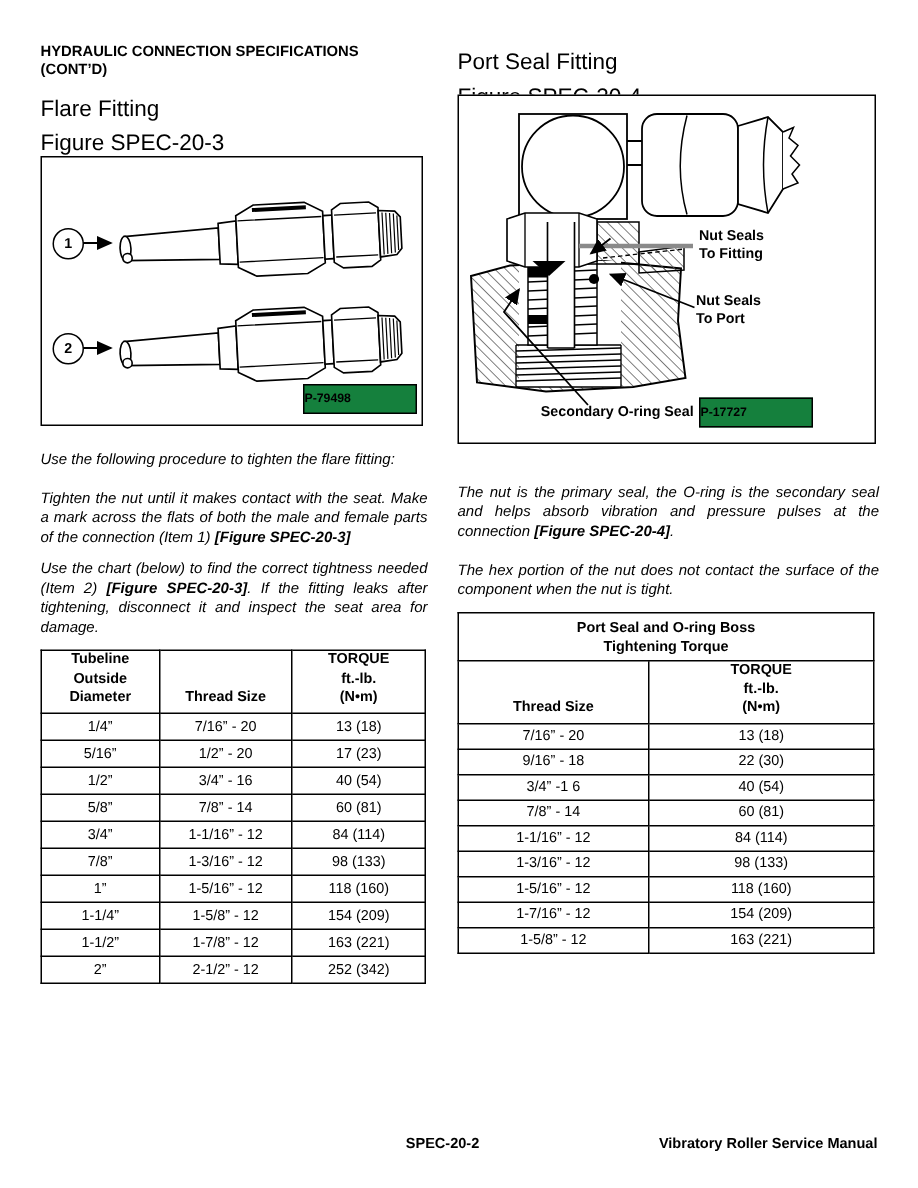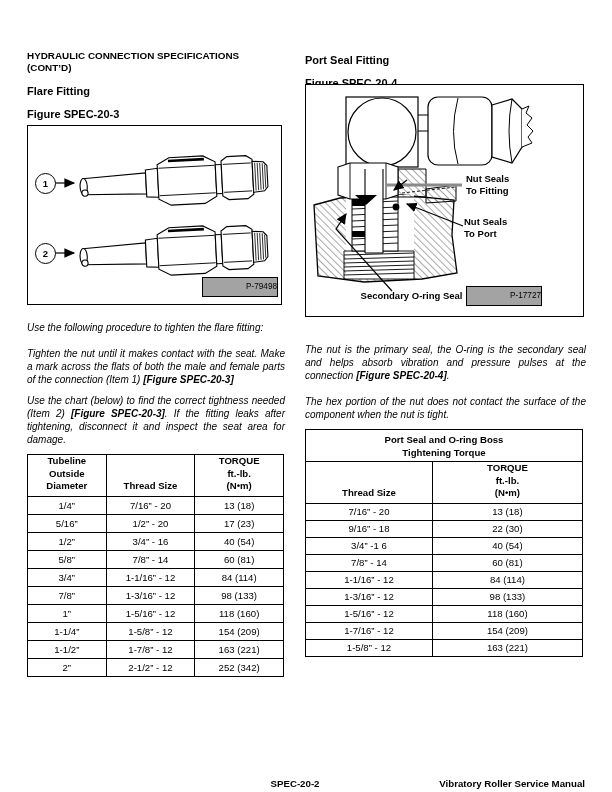--- a/index.html
+++ b/index.html
@@ -1,29 +1,29 @@
 <!DOCTYPE html>
 <html><head>
 <meta charset="utf-8">
 <style>
   html,body { margin:0; padding:0; background:#e8e8e8; }
   .page {
     position:relative; width:612px; height:792px; margin:0 auto;
     background:#ffffff; font-family:"Liberation Sans", sans-serif; color:#000;
     overflow:hidden;
   }
-  .abs { position:absolute;margin-top:21px; }
+  .abs { position:absolute; }
   .h1 { font-size:9.9px; font-weight:bold; line-height:12px; }
-  .h2 { font-size:11px; font-weight:bold; }
+  .h2 { font-size:15px; font-weight:normal; }
   .body-text { font-size:10px; line-height:13px; text-align:justify;font-style:italic; }
   .body-text .ref { font-weight:bold; }
   .fig-box { border:1.5px solid #000; background:#fff; }
   .photo-id {
-    position:absolute; border:1.2px solid #000; background:#a3a3a3;
-    font-size:8.2px; text-align:right; line-height:18px; height:18px;
+    position:absolute; border:1.2px solid #000; background:#15803d;
+    font-size:8.2px; text-align:left; line-height:18px; height:18px;font-weight:bold;
   }
   .callout {
     position:absolute; width:19px; height:19px; border:1.3px solid #000;
     border-radius:50%; font-size:9.5px; font-weight:bold; text-align:center;
     line-height:19px; background:#fff;
   }
   .fig-label { position:absolute; font-size:9.5px; font-weight:bold; line-height:11.5px; white-space:pre-line; }
   table { border-collapse:collapse; table-layout:fixed; width:100%; border:1.5px solid #000; }
   th, td { border:1px solid #000; font-size:9.6px; text-align:center; padding:0 2px; overflow:hidden; }
   th { font-weight:bold; }

